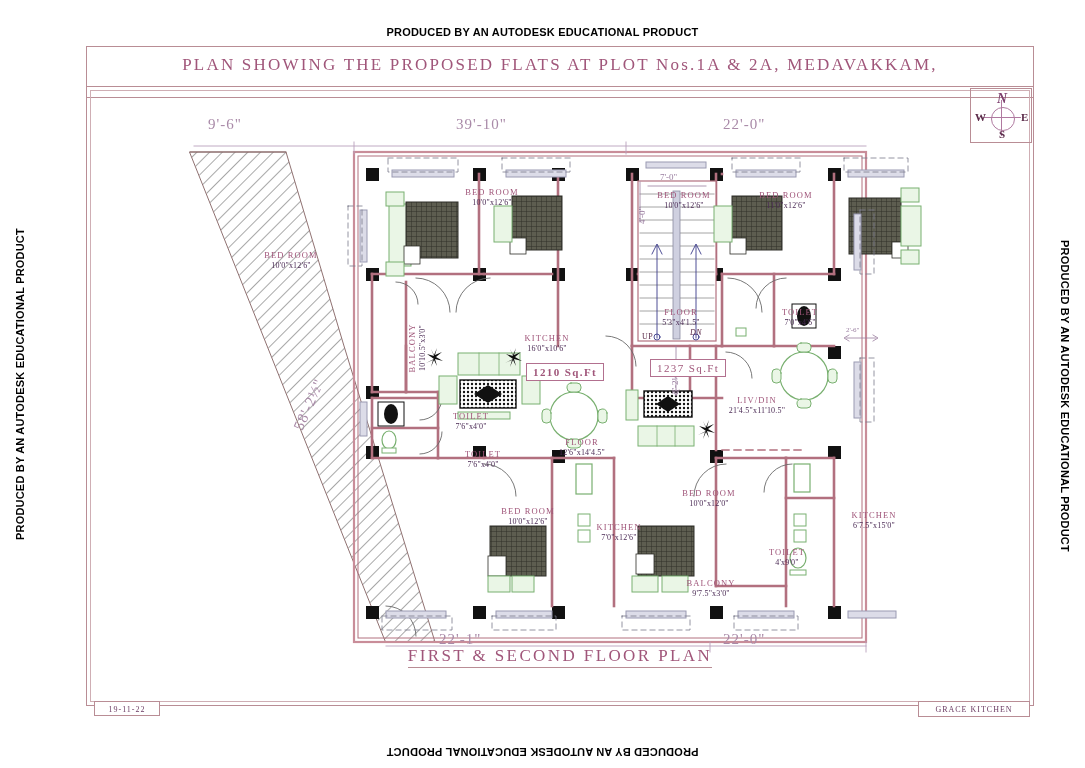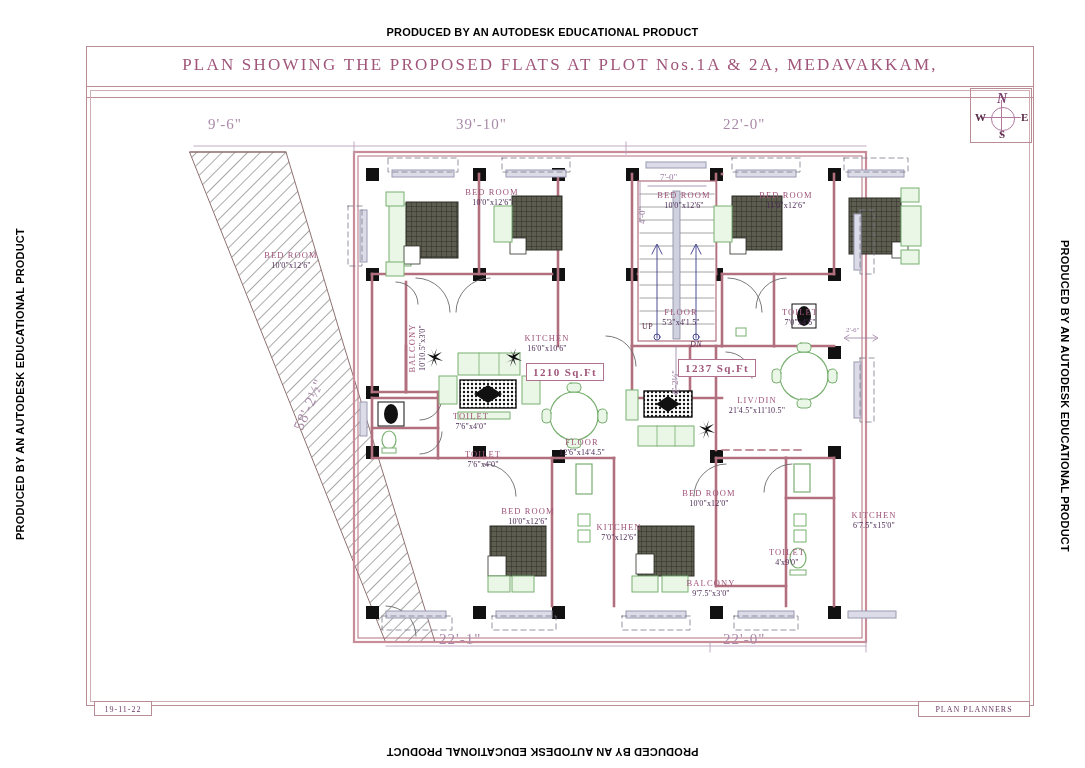--- a/index.html
+++ b/index.html
@@ -443,25 +443,25 @@
     <div class="dim" style="left:353px;top:585px;">22'-1"</div>
     <div class="dim" style="left:637px;top:585px;">22'-0"</div>
 
     <div class="rot58" style="left:196px;top:350px;">58'-2½"</div>
 
     <div class="dimsm" style="left:760px;top:280px;">2'-6"</div>
     <div class="dimsm" style="left:574px;top:126px;font-size:9px;">7'-0"</div>
     <div class="vlabel dimsm" style="left:551px;top:178px;font-size:9px;">4'-0"</div>
     <div class="vlabel dimsm" style="left:584px;top:348px;font-size:9px;">5'-2½"</div>
 
-    <div class="upd" style="left:556px;top:276px;">UP</div>
-    <div class="upd" style="left:604px;top:294px;font-style:italic;">DN</div>
+    <div class="upd" style="left:556px;top:286px;">UP</div>
+    <div class="upd" style="left:604px;top:282px;font-style:italic;">DN</div>
 
     <div class="area-badge" style="left:440px;top:317px;font-weight:bold;">1210  Sq.Ft</div>
-    <div class="area-badge" style="left:592px;top:313px;font-weight:bold;">1237  Sq.Ft</div>
+    <div class="area-badge" style="left:564px;top:313px;">1237  Sq.Ft</div>
 
     <div id="room-layer">
       <div class="room" style="left: 160px; top: 205px; width: 90px;">
         <div class="nm">BED ROOM</div>
         <div class="sz">10'0"x12'6"</div>
       </div>
       <div class="room" style="left: 361px; top: 142px; width: 90px;">
         <div class="nm">BED ROOM</div>
         <div class="sz">10'0"x12'6"</div>
       </div>
@@ -524,16 +524,19 @@
       <div class="room" style="left: 580px; top: 533px; width: 90px;">
         <div class="nm">BALCONY</div>
         <div class="sz">9'7.5"x3'0"</div>
       </div>
       <div class="room vlabel" style="left: 372px; top: 352px; width: 100px; margin-left: -50px;">
         <div class="nm">BALCONY</div>
         <div class="sz">10'10.5"x3'0"</div>
       </div>
     </div>
 
-
-    <div class="stampbox" style="left:8px;top:655px;width:58px;height:15px;">19-11-22</div>
-    <div class="stampbox" style="left:832px;top:655px;width:112px;height:16px;">PLAN  PLANNERS</div>
+    <div class="footer-title">
+      <span>FIRST  &amp;  SECOND  FLOOR  PLAN</span>
+    </div>
+
+    <div class="stampbox" style="left:8px;top:655px;width:66px;height:15px;">19-11-22</div>
+    <div class="stampbox" style="left:832px;top:655px;width:112px;height:16px;">GRACE  KITCHEN</div>
 </div>
 
 </body></html>

